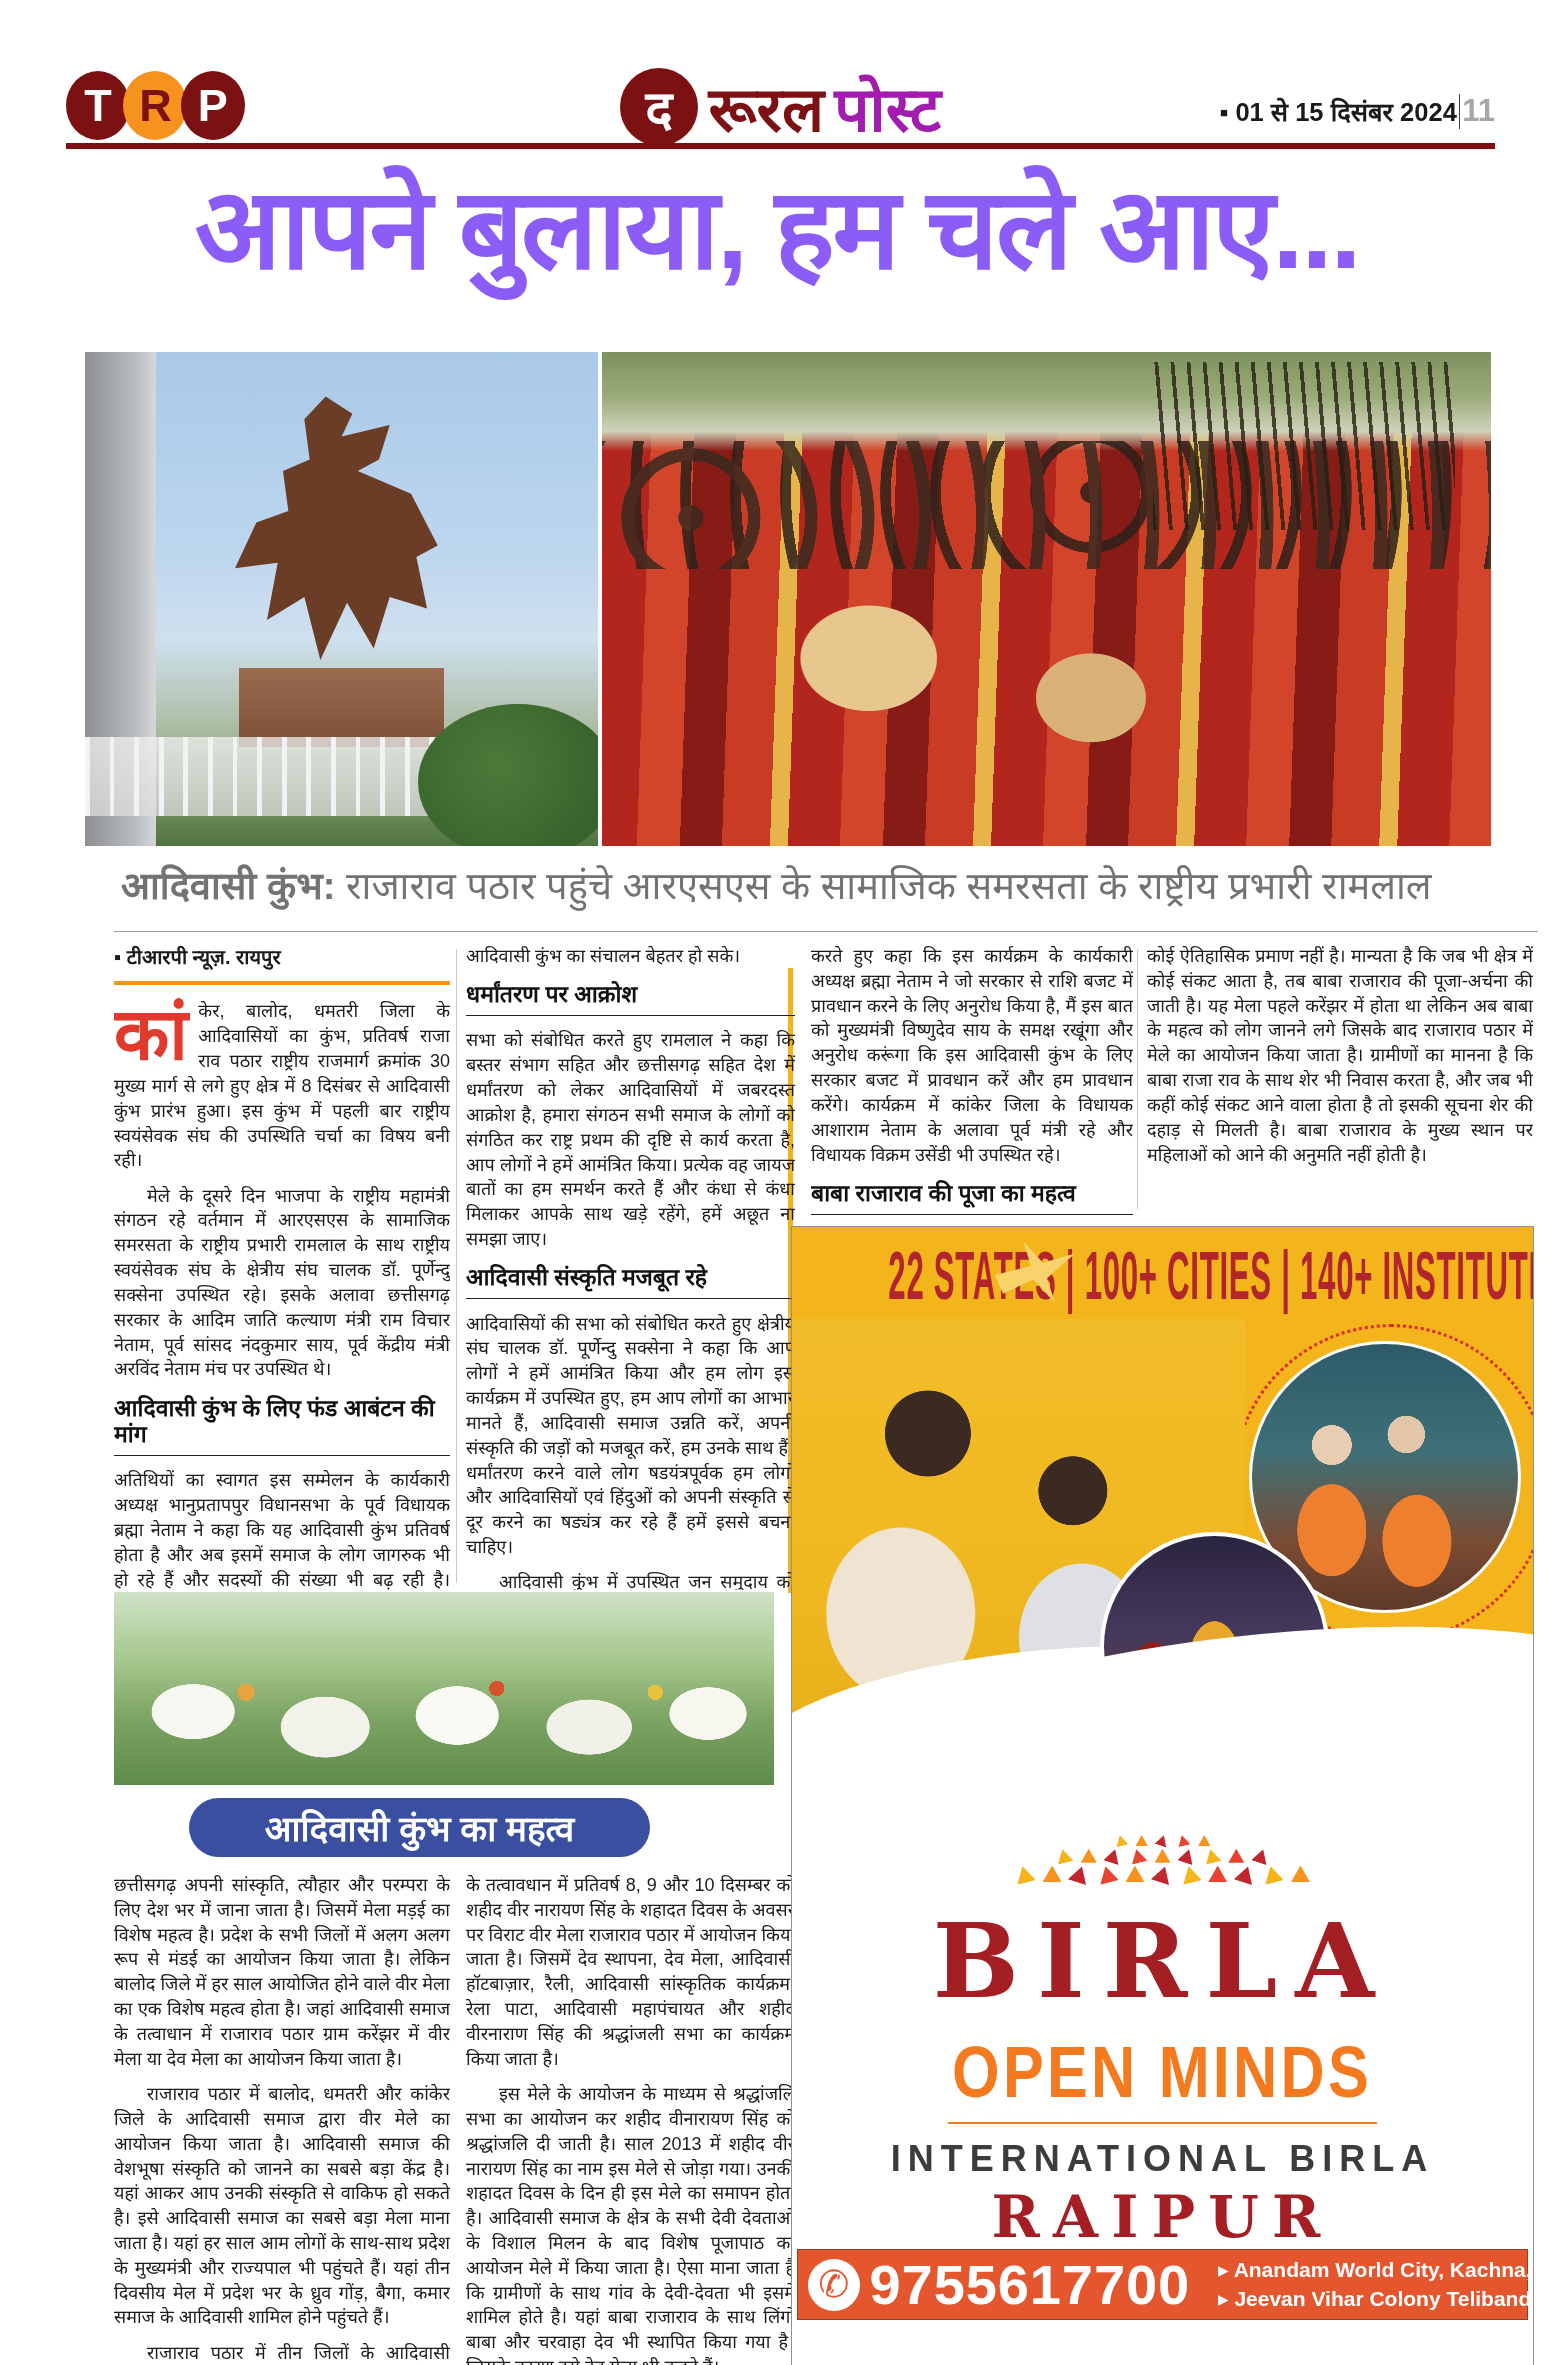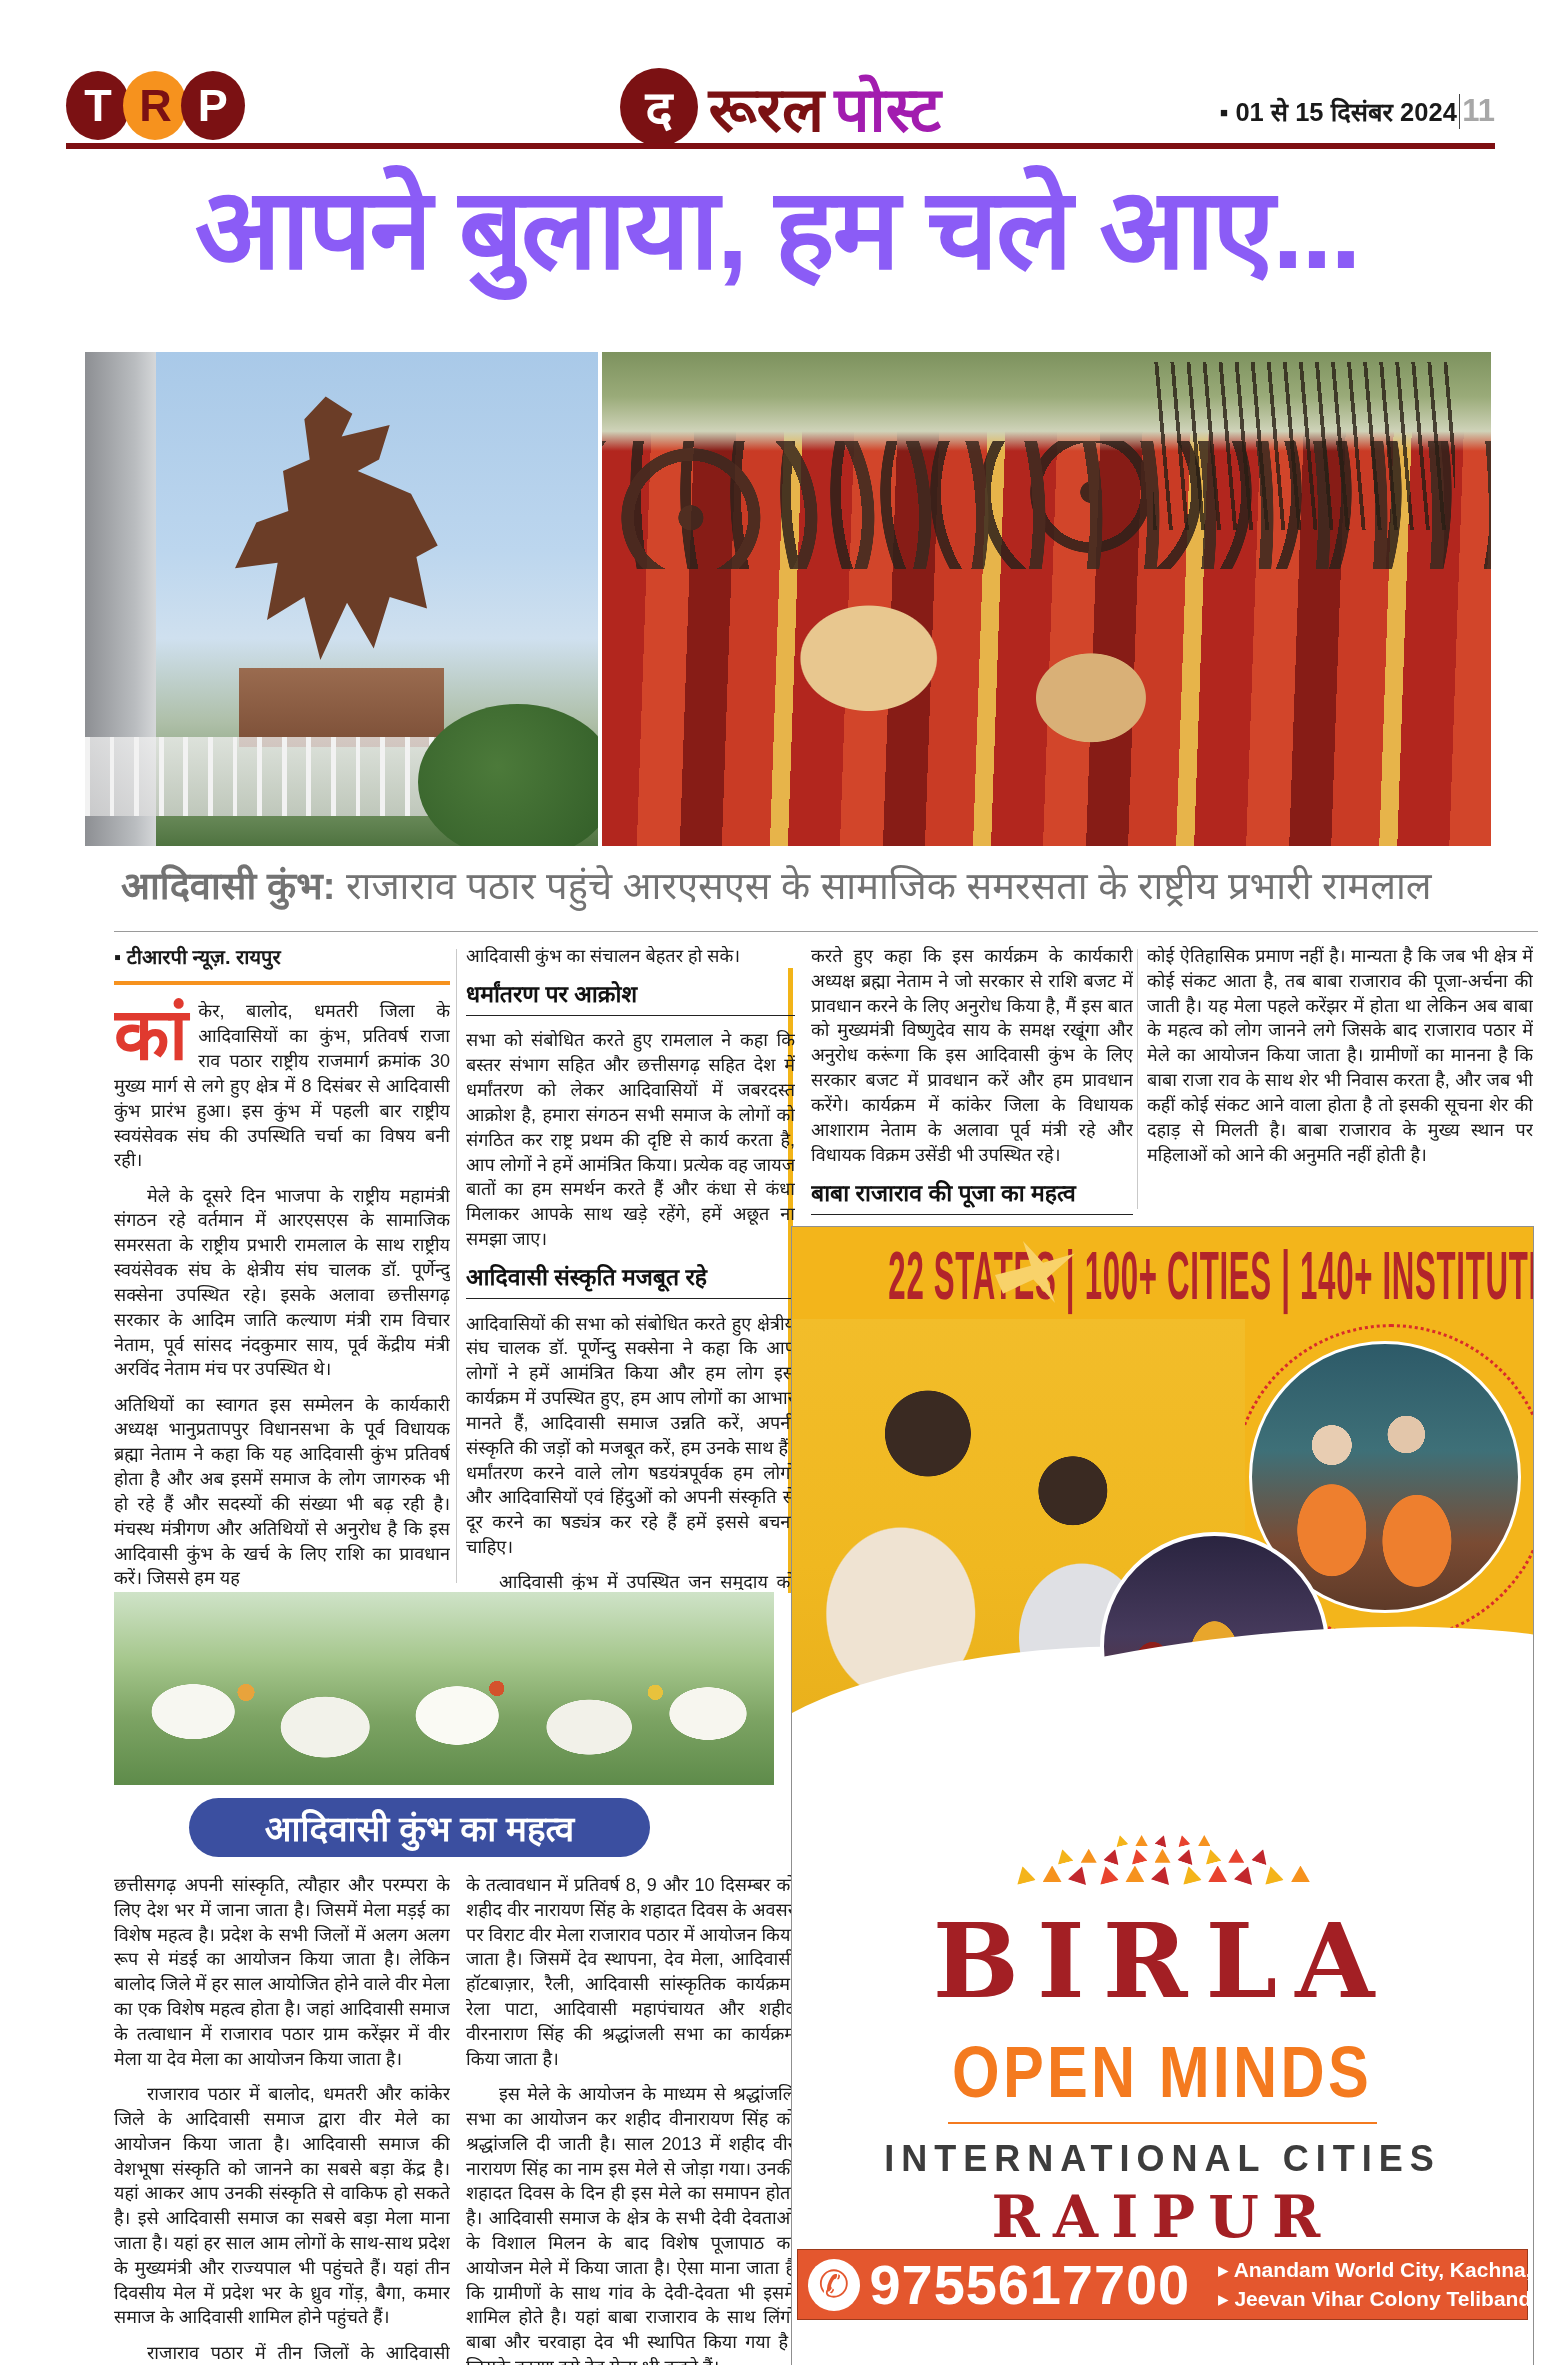--- a/index.html
+++ b/index.html
@@ -207,20 +207,21 @@
 
   <div class="v-rule vr-12"></div>
   <div class="v-rule vr-34"></div>
   <div class="orange-vrule"></div>
 
   <div class="col col-1">
     <div class="byline">▪ टीआरपी न्यूज़. रायपुर</div>
     <div class="byline-rule"></div>
     <p><span class="drop-cap">कां</span><span>केर, बालोद, धमतरी जिला के आदिवासियों का कुंभ, प्रतिवर्ष राजा राव पठार राष्ट्रीय राजमार्ग क्रमांक 30 मुख्य मार्ग से लगे हुए क्षेत्र में 8 दिसंबर से आदिवासी कुंभ प्रारंभ हुआ। इस कुंभ में पहली बार राष्ट्रीय स्वयंसेवक संघ की उपस्थिति चर्चा का विषय बनी रही।</span></p>
     <p class="indent">मेले के दूसरे दिन भाजपा के राष्ट्रीय महामंत्री संगठन रहे वर्तमान में आरएसएस के सामाजिक समरसता के राष्ट्रीय प्रभारी रामलाल के साथ राष्ट्रीय स्वयंसेवक संघ के क्षेत्रीय संघ चालक डॉ. पूर्णेन्दु सक्सेना उपस्थित रहे। इसके अलावा छत्तीसगढ़ सरकार के आदिम जाति कल्याण मंत्री राम विचार नेताम, पूर्व सांसद नंदकुमार साय, पूर्व केंद्रीय मंत्री अरविंद नेताम मंच पर उपस्थित थे।</p>
+    <div class="col-heading">आदिवासी कुंभ के लिए फंड आबंटन की मांग</div>
     <p>अतिथियों का स्वागत इस सम्मेलन के कार्यकारी अध्यक्ष भानुप्रतापपुर विधानसभा के पूर्व विधायक ब्रह्मा नेताम ने कहा कि यह आदिवासी कुंभ प्रतिवर्ष होता है और अब इसमें समाज के लोग जागरुक भी हो रहे हैं और सदस्यों की संख्या भी बढ़ रही है। मंचस्थ मंत्रीगण और अतिथियों से अनुरोध है कि इस आदिवासी कुंभ के खर्च के लिए राशि का प्रावधान करें। जिससे हम यह</p>
   </div>
 
   <div class="col col-2">
     <p>आदिवासी कुंभ का संचालन बेहतर हो सके।</p>
     <div class="col-heading">धर्मांतरण पर आक्रोश</div>
     <p>सभा को संबोधित करते हुए रामलाल ने कहा कि बस्तर संभाग सहित और छत्तीसगढ़ सहित देश में धर्मांतरण को लेकर आदिवासियों में जबरदस्त आक्रोश है, हमारा संगठन सभी समाज के लोगों को संगठित कर राष्ट्र प्रथम की दृष्टि से कार्य करता है, आप लोगों ने हमें आमंत्रित किया। प्रत्येक वह जायज बातों का हम समर्थन करते हैं और कंधा से कंधा मिलाकर आपके साथ खड़े रहेंगे, हमें अछूत ना समझा जाए।</p>
     <div class="col-heading">आदिवासी संस्कृति मजबूत रहे</div>
     <p>आदिवासियों की सभा को संबोधित करते हुए क्षेत्रीय संघ चालक डॉ. पूर्णेन्दु सक्सेना ने कहा कि आप लोगों ने हमें आमंत्रित किया और हम लोग इस कार्यक्रम में उपस्थित हुए, हम आप लोगों का आभार मानते हैं, आदिवासी समाज उन्नति करें, अपनी संस्कृति की जड़ों को मजबूत करें, हम उनके साथ हैं। धर्मांतरण करने वाले लोग षडयंत्रपूर्वक हम लोगों और आदिवासियों एवं हिंदुओं को अपनी संस्कृति से दूर करने का षड्यंत्र कर रहे हैं हमें इससे बचना चाहिए।</p>
     <p class="indent">आदिवासी कुंभ में उपस्थित जन समुदाय को पूर्व केंद्रीय मंत्री अरविंद नेताम और पूर्व सांसद नंदकुमार साय ने भी संबोधित किया। आदिम जाति कल्याण मंत्री राम विचार नेताम ने आदिवासी कुंभ को संबोधित</p>
@@ -296,21 +297,21 @@
           <span class="bird"></span>
           <span class="bird"></span>
           <span class="bird"></span>
       </div>
     </div>
     <div class="brand-birla">BIRLA</div>
     <div class="brand-open-minds">
       <span>OPEN MINDS</span>
     </div>
     <div class="brand-rule"></div>
-    <div class="brand-intl">INTERNATIONAL CITIES</div>
+    <div class="brand-intl">INTERNATIONAL BIRLA</div>
     <div class="brand-city">RAIPUR</div>
     <div class="contact-bar">
       <div class="phone-icon">✆</div>
       <div class="phone-number">9755617700</div>
       <div class="contact-divider"></div>
       <div class="address-list">
         <div class="address-line">▸ Anandam World City, Kachna, Raipur</div>
         <div class="address-line">▸ Jeevan Vihar Colony Telibandha, Raipur</div>
       </div>
     </div>

